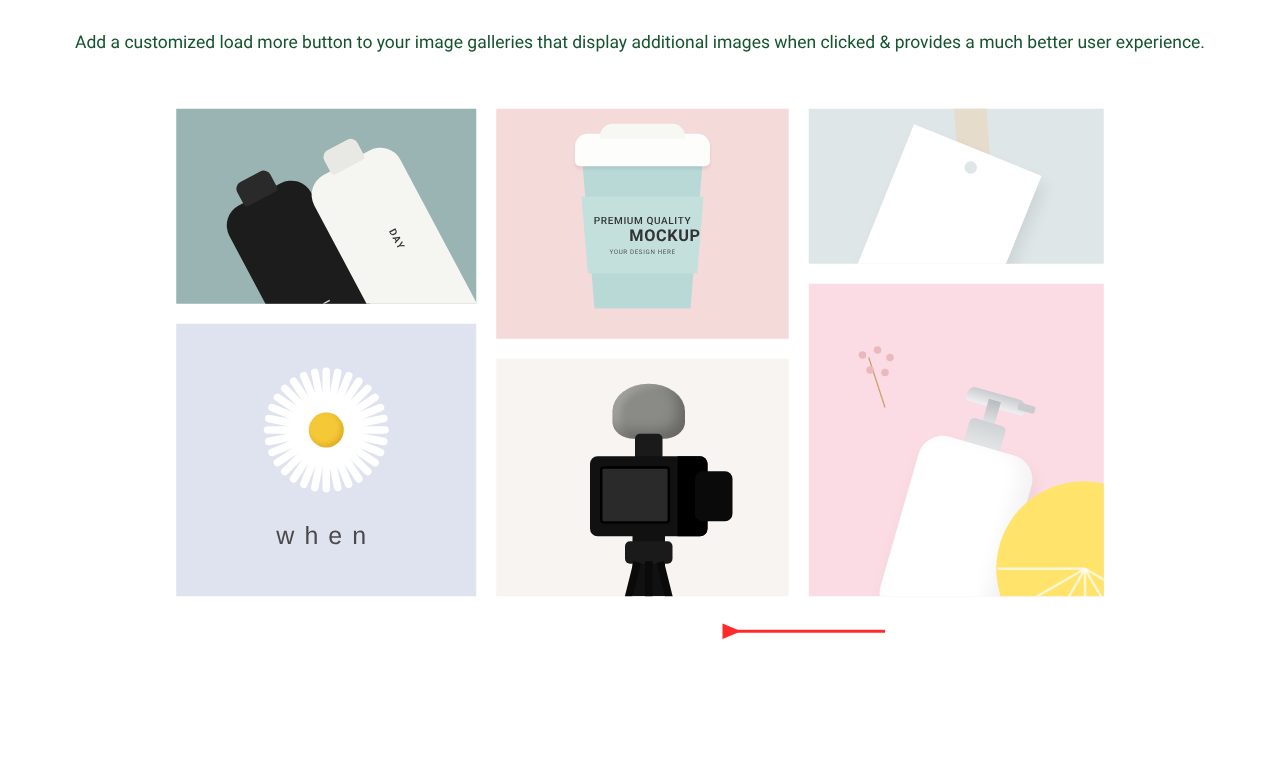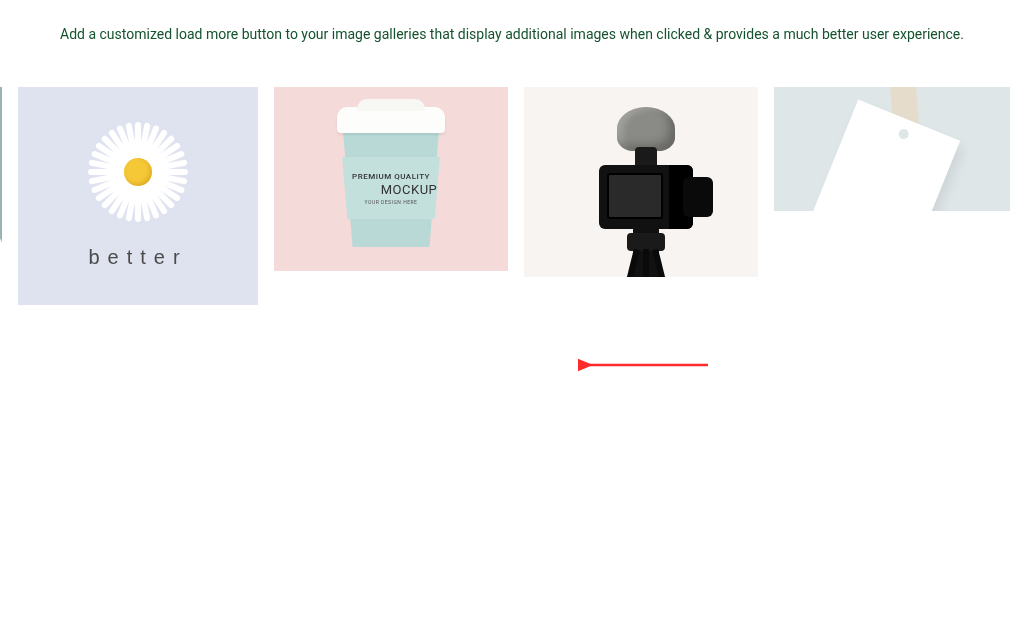--- a/index.html
+++ b/index.html
@@ -35,21 +35,21 @@
     }
     .gallery {
       width: 760px;
       margin: 0 auto;
       display: flex;
       gap: 16px;
       justify-content: center;
     }
     .col {
       display: flex;
-      flex-direction: row;
+      flex-direction: column;
       gap: 16px;
     }
     .tile {
       position: relative;
       overflow: hidden;
       display: block;
     }
     .col1 .tile:nth-child(1) { width: 240px; height: 156px; }
     .col1 .tile:nth-child(2) { width: 240px; height: 218px; }
     .col2 .tile:nth-child(1) { width: 234px; height: 184px; }
@@ -181,21 +181,21 @@
       top: 44px;
       left: 8px;
       width: 104px;
       height: 62px;
       background: #c3e0dd;
       clip-path: polygon(3% 0, 97% 0, 92% 100%, 8% 100%);
       display:flex;flex-direction:column;align-items:center;justify-content:center;
       color:#333;
     }
     .cup-band .l1{font-size:8px; letter-spacing:0.5px; font-weight:500;}
-    .cup-band .l2{font-size:13px; font-weight:400; letter-spacing:0.5px; margin-top:1px;margin-left:36px;}
+    .cup-band .l2{font-size:13px; font-weight:700; letter-spacing:0.5px; margin-top:1px;margin-left:36px;}
     .cup-band .l3{font-size:5px; letter-spacing:0.5px; margin-top:2px; color:#555;}
 
     
     .camera-tile {
       background: #f7f4f2;
       display: flex;
       align-items: flex-end;
       justify-content: center;
     }
     .camera {
@@ -343,21 +343,21 @@
             <div class="petal" style="transform: rotate(270deg);"></div>
             <div class="petal" style="transform: rotate(281.25deg);"></div>
             <div class="petal" style="transform: rotate(292.5deg);"></div>
             <div class="petal" style="transform: rotate(303.75deg);"></div>
             <div class="petal" style="transform: rotate(315deg);"></div>
             <div class="petal" style="transform: rotate(326.25deg);"></div>
             <div class="petal" style="transform: rotate(337.5deg);"></div>
             <div class="petal" style="transform: rotate(348.75deg);"></div>
             <div class="center"></div>
         </div>
-        <div class="daisy-text">better</div>
+        <div class="daisy-text">when</div>
       </div>
     </div>
 
     <div class="col col2">
       <div class="tile cup-tile">
         <div class="cup-wrap">
           <div class="cup-body"></div>
           <div class="cup-band">
             <span class="l1">PREMIUM QUALITY</span>
             <span class="l2">MOCKUP</span>

